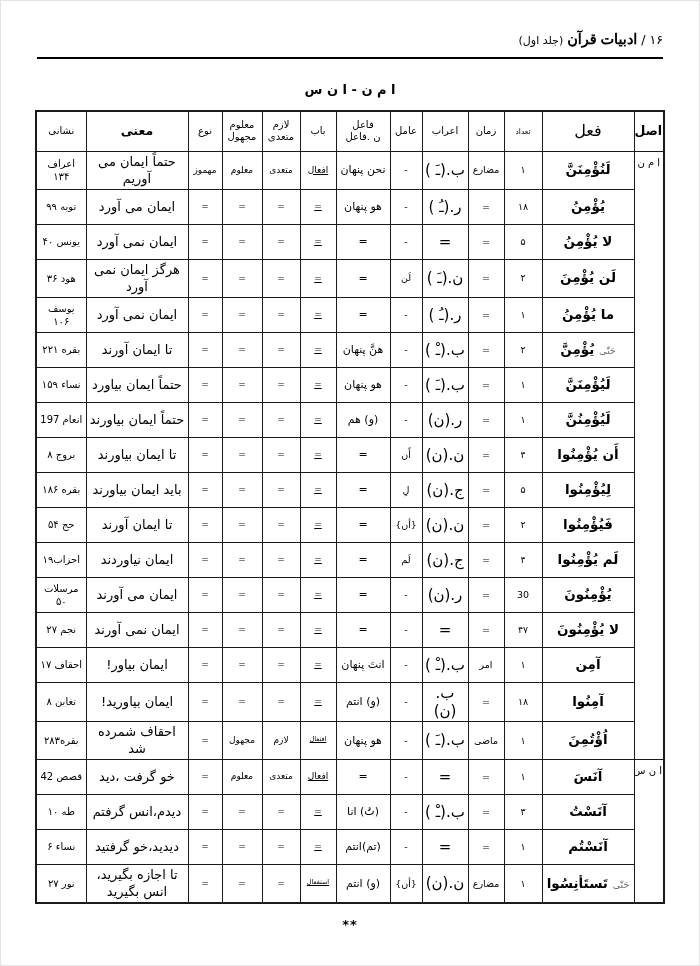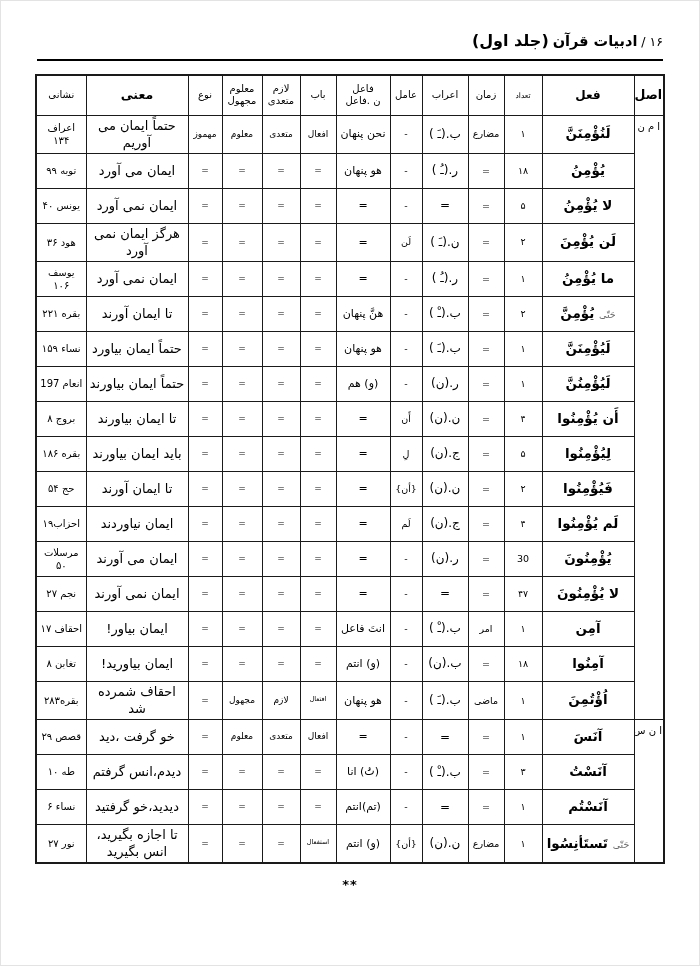--- a/index.html
+++ b/index.html
@@ -1,60 +1,61 @@
 <!DOCTYPE html>
 <html lang="fa"><head>
 <meta charset="utf-8">
 <style>
   html,body{margin:0;padding:0;background:#fff;}
   body{width:700px;height:966px;font-family:"DejaVu Sans",sans-serif;color:#000;}
   .page{width:700px;height:966px;box-sizing:border-box;border:1px solid #e3e3e3;background:#fff;}
   .page-header{direction:rtl;text-align:right;padding:30px 36px 0 36px;font-size:12.5px;}
-  .page-header .book{font-weight:bold;font-size:14.5px;}
-  .page-header .vol{font-size:16px;font-weight:bold;}
+  .page-header .book{font-weight:bold;font-size:14.5px;font-family:Liberation Serif, serif;}
+  .page-header .vol{font-size:11px;}
   .rule{border:none;border-top:2px solid #000;margin:9px 36px 0 36px;}
   .section-title{direction:rtl;text-align:center;font-weight:bold;font-size:13px;margin-top:23px;letter-spacing:1px;}
   table{direction:rtl;border-collapse:collapse;table-layout:fixed;width:628px;margin:13px auto 0 auto;}
   th,td{border:1px solid #1a1a1a;text-align:center;vertical-align:middle;padding:1px 2px;overflow:hidden;}
   table{border:2px solid #1a1a1a;}
   thead tr{height:40px;}
   tbody tr{height:35px;}
   th{font-weight:normal;font-size:10px;line-height:1.25;}
   th.h-asl{font-weight:bold;font-size:12.5px;margin-left:40px;}
-  th.h-fel{font-weight:bold;font-size:12px;margin-left:24px;}
+  th.h-fel{font-weight:normal;font-size:16px;margin-left:24px;}
   th.h-tedad{font-size:7.5px;}
   th.h-mani{font-weight:bold;font-size:12.5px;}
   td{font-size:10px;line-height:1.2;}
   td.c-root{vertical-align:top;padding-top:5px;font-size:10px;white-space:nowrap;}
   td.c-fel{font-size:13.5px;font-weight:bold;line-height:1.3;}
   .fel-pre{font-size:9.5px;color:#6a6a6a;font-weight:normal;}
   td.c-tedad{font-size:9.5px;}
   td.c-zaman{font-size:9.5px;}
-  td.c-erab{font-size:12px;}
+  td.c-erab{font-size:15px;}
   td.c-amel{font-size:9.5px;}
   td.c-fael{font-size:11px;}
-  td.c-bab{font-size:9px;}
+  td.c-bab{font-size:9px;text-decoration:underline;}
   td.c-bab.tiny{font-size:6.5px;}
   td.c-lazem,td.c-malum,td.c-now{font-size:9px;}
   td.c-mani{font-size:13px;font-weight:normal;line-height:1.35;}
   td.c-neshani{font-size:10px;line-height:1.3;}
   .footer-mark{text-align:center;font-size:13px;font-weight:bold;margin-top:13px;letter-spacing:1px;}
 </style>
 </head>
 <body>
 
 <div class="page">
 
   <div class="page-header">
     <span>۱۶</span><span> / </span><span class="book">ادبیات قرآن</span>
     <span class="vol">(جلد اول)</span>
   </div>
 
   <hr class="rule">
 
+  <div class="section-title">ا م ن - ا ن س</div>
 
   <table>
     <colgroup>
         <col style="width: 30px;">
         <col style="width: 92px;">
         <col style="width: 38px;">
         <col style="width: 36px;">
         <col style="width: 46px;">
         <col style="width: 32px;">
         <col style="width: 54px;">
@@ -279,21 +280,21 @@
           <td class="c-now">=</td>
           <td class="c-mani">ایمان نمی آورند</td>
           <td class="c-neshani">نجم ۲۷</td>
         </tr>
         <tr>
           <td class="c-fel"><span>آمِن</span></td>
           <td class="c-tedad">۱</td>
           <td class="c-zaman">امر</td>
           <td class="c-erab">ب.(ـْ )</td>
           <td class="c-amel">-</td>
-          <td class="c-fael">انتَ فاعل</td>
+          <td class="c-fael">انتَ پنهان</td>
           <td class="c-bab">=</td>
           <td class="c-lazem">=</td>
           <td class="c-malum">=</td>
           <td class="c-now">=</td>
           <td class="c-mani">ایمان بیاور!</td>
           <td class="c-neshani">احقاف ۱۷</td>
         </tr>
         <tr>
           <td class="c-fel"><span>آمِنُوا</span></td>
           <td class="c-tedad">۱۸</td>
@@ -328,21 +329,21 @@
           <td class="c-tedad">۱</td>
           <td class="c-zaman">=</td>
           <td class="c-erab">=</td>
           <td class="c-amel">-</td>
           <td class="c-fael">=</td>
           <td class="c-bab">افعال</td>
           <td class="c-lazem">متعدی</td>
           <td class="c-malum">معلوم</td>
           <td class="c-now">=</td>
           <td class="c-mani">خو گرفت ،دید</td>
-          <td class="c-neshani">قصص ۲۹</td>
+          <td class="c-neshani">قصص 42</td>
         </tr>
         <tr>
           <td class="c-fel"><span>آنَسْتُ</span></td>
           <td class="c-tedad">۳</td>
           <td class="c-zaman">=</td>
           <td class="c-erab">ب.(ـْ )</td>
           <td class="c-amel">-</td>
           <td class="c-fael">(تُ) انا</td>
           <td class="c-bab">=</td>
           <td class="c-lazem">=</td>

